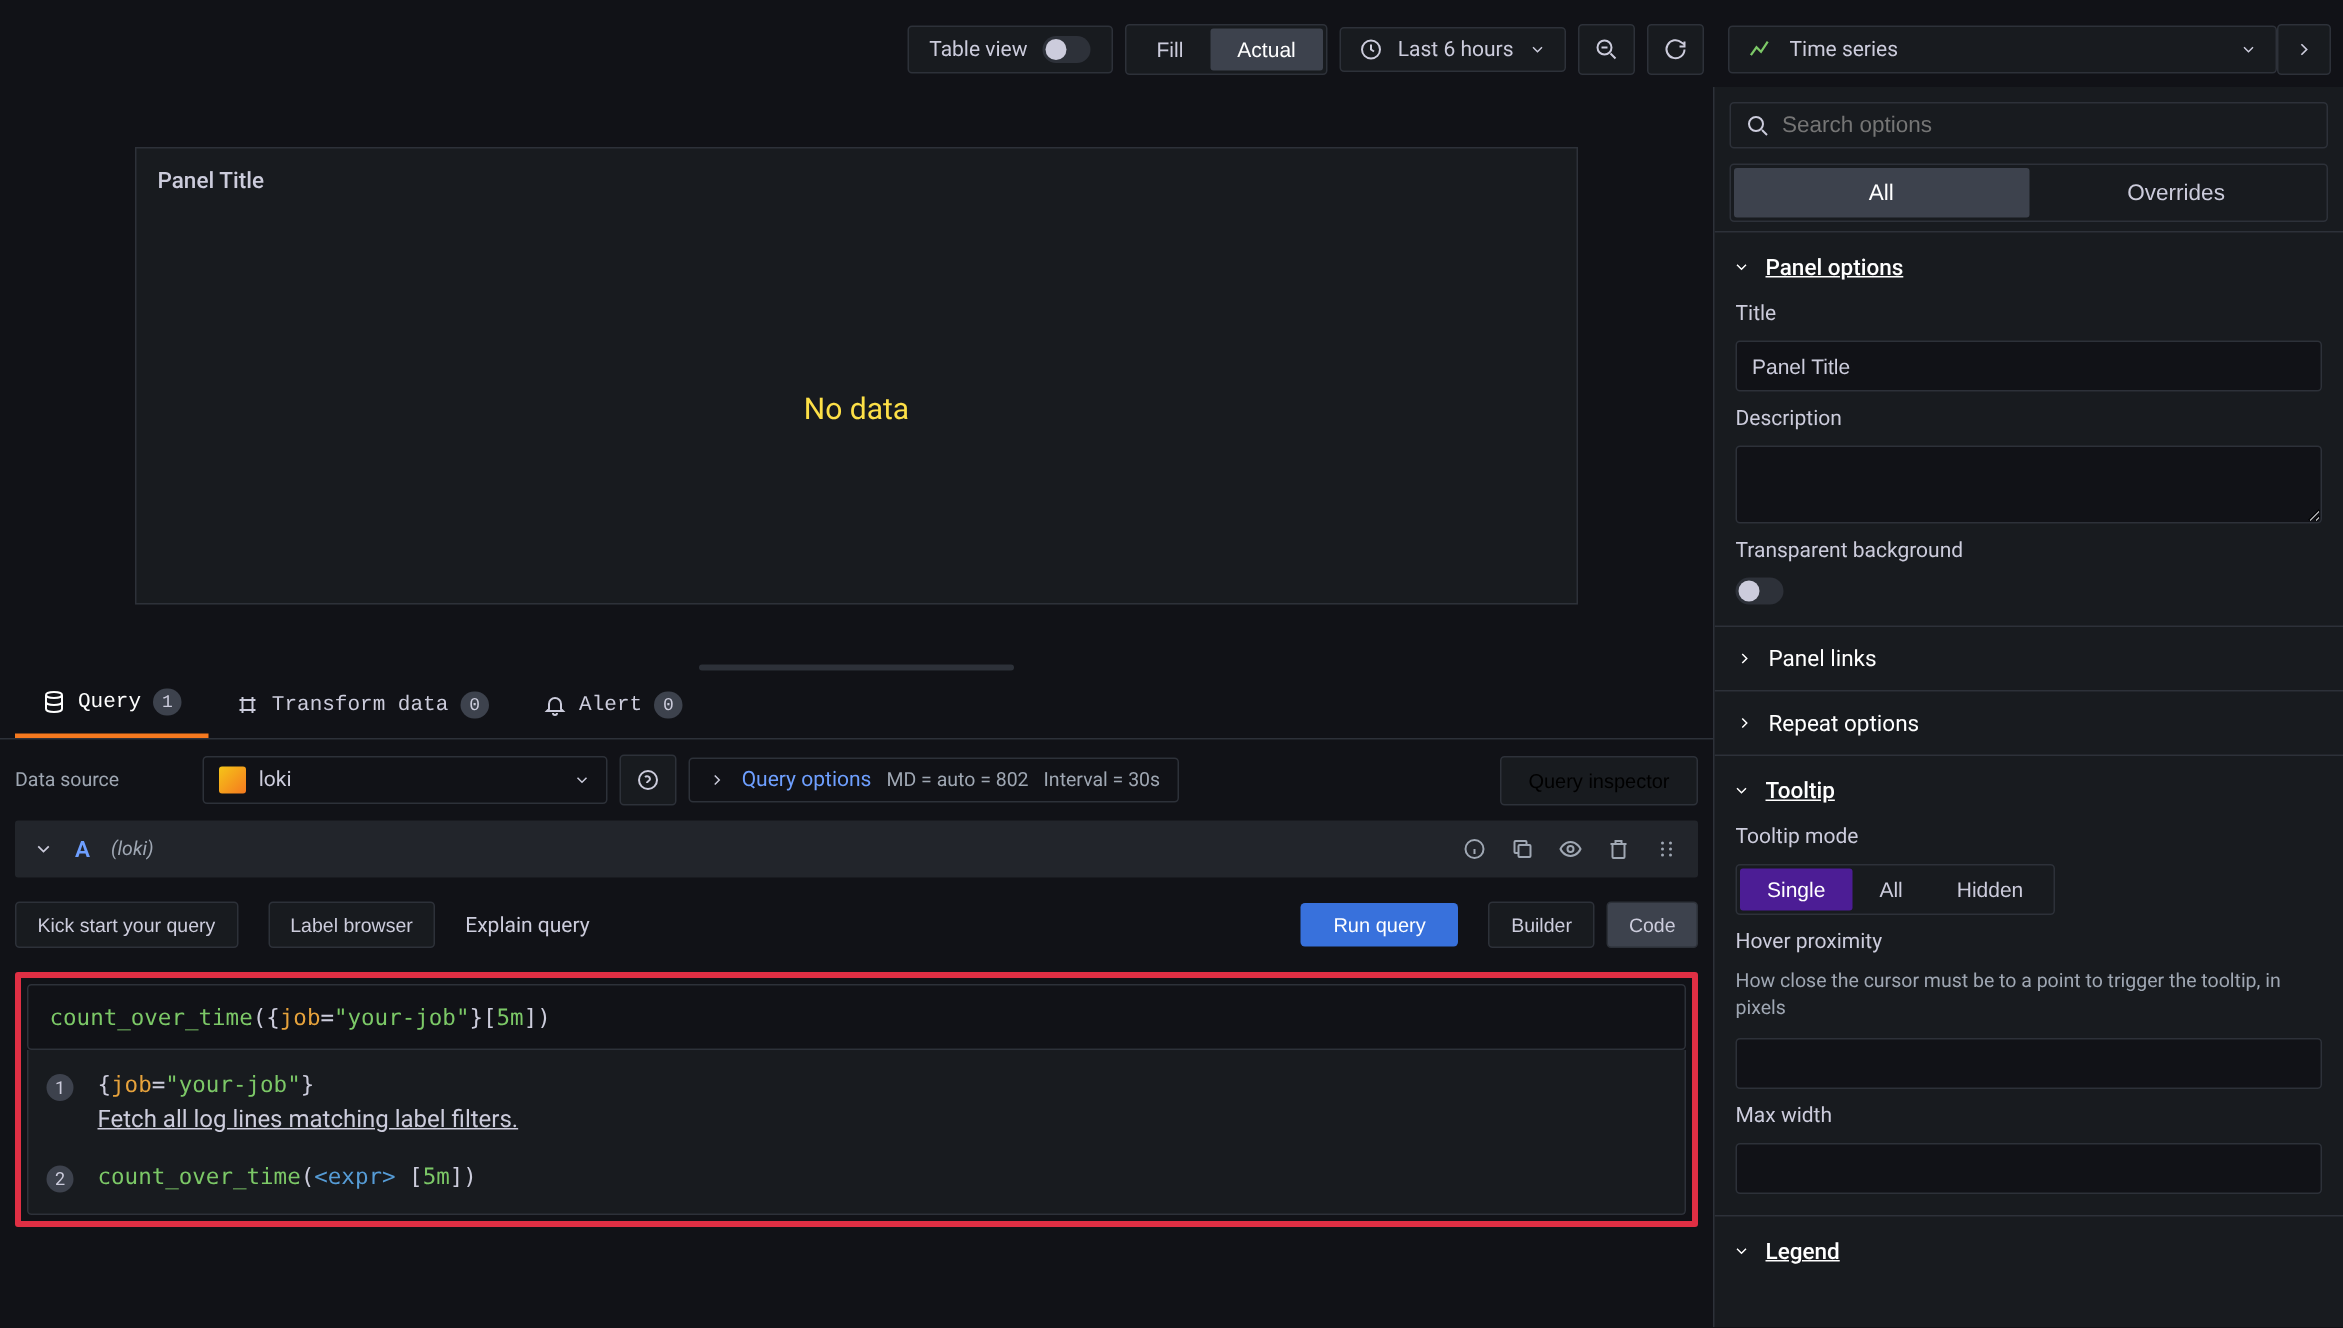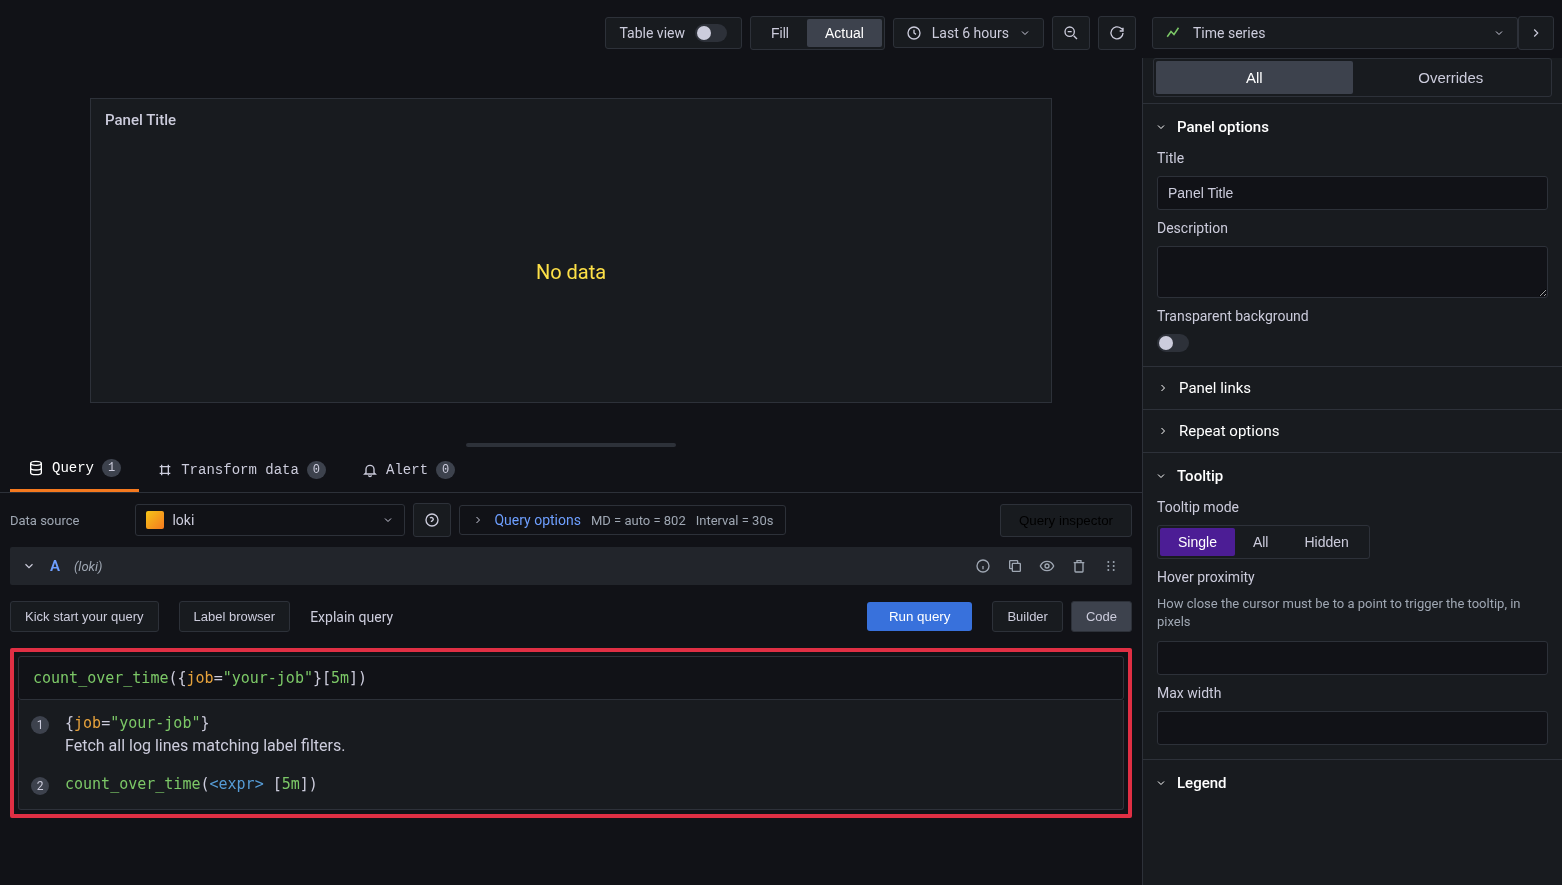--- a/index.html
+++ b/index.html
@@ -61,37 +61,37 @@
 .explain { display: flex; align-items: center; gap: 12px; color: #ccccdc; }
 .run { background: #3871dc; border: none; border-radius: 3px; padding: 7px 22px; cursor: pointer; color: #fff; font-weight: 500; margin-left: auto; }
 .bcrow { display: flex; gap: 8px; }
 .highlighted { border: 4px solid #e02f44; padding: 4px; border-radius: 2px; }
 .codebox { background: #111217; border: 1px solid #2d3139; border-radius: 3px; padding: 12px 14px; font-family: ui-monospace, Menlo, Consolas, monospace; font-size: 15px; }
 .expl-list { display: flex; flex-direction: column; gap: 20px; padding: 14px 12px; background: #181b1f; border: 1px solid #2d3139; border-top: none; border-radius: 0 0 3px 3px; }
 .expl-item { display: flex; gap: 16px; }
 .expl-num { background: #3d424d; color: #ccccdc; width: 18px; height: 18px; border-radius: 50%; font-size: 12px; display: flex; align-items: center; justify-content: center; flex-shrink: 0; margin-top: 2px; }
 .expl-body { display: flex; flex-direction: column; gap: 4px; }
 .code-inline { font-family: ui-monospace, Menlo, Consolas, monospace; font-size: 15px; }
-.expl-desc { color: #ccccdc; font-size: 16px; }
+.expl-desc { color: #ccccdc; font-size: 16px; text-decoration: underline; }
 .kbd { background: #2d3139; border-radius: 3px; padding: 1px 7px; font-family: ui-monospace, Menlo, Consolas, monospace; font-size: 14px; }
 .underline { text-decoration: underline; color: #6e9fff; }
 .tok-fn { color: #7cc867; }
 .tok-br { color: #ccccdc; }
 .tok-key { color: #e6a23c; }
 .tok-str { color: #7cc867; }
 .tok-dur { color: #7cc867; }
 .tok-arg { color: #569cd6; }
 .right { width: 420px; border-left: 1px solid #2d3139; background: #181b1f; display: flex; flex-direction: column; overflow-y: auto; }
 .search { margin: 10px; border: 1px solid #2d3139; border-radius: 3px; display: flex; align-items: center; padding: 6px 10px; gap: 8px; }
 .search input { flex: 1; background: transparent; border: none; outline: none; color: #ccccdc; font-size: 15px; }
 .subtabs { display: flex; margin: 0 10px 6px; border: 1px solid #2d3139; border-radius: 3px; padding: 2px; }
 .subtabs button { flex: 1; background: transparent; border: none; color: #ccccdc; padding: 8px; cursor: pointer; border-radius: 2px; font-size: 15px; }
 .subtabs button.active { background: #3d424d; color: #fff; }
 .section { border-top: 1px solid #2d3139; }
-.section-h { display: flex; align-items: center; gap: 10px; padding: 14px 12px; cursor: pointer; font-weight: 500; color: #fff; font-size: 15px; }
+.section-h { display: flex; align-items: center; gap: 10px; padding: 14px 12px; cursor: pointer; font-weight: 500; color: #fff; font-size: 15px; text-decoration: underline; }
 .section-body { padding: 0 14px 14px; display: flex; flex-direction: column; gap: 10px; }
 .field-lbl { color: #ccccdc; font-size: 14px; }
 .field-help { color: #9fa7b3; font-size: 13px; line-height: 1.4; }
 .text-input { background: #111217; border: 1px solid #2d3139; border-radius: 3px; padding: 8px 10px; color: #ccccdc; font-size: 14px; width: 100%; outline: none; }
 textarea.text-input { height: 52px; resize: both; }
 .radio-row { display: flex; border: 1px solid #2d3139; border-radius: 3px; padding: 2px; width: fit-content; }
 .radio-row button { background: transparent; border: none; color: #ccccdc; padding: 6px 18px; cursor: pointer; border-radius: 2px; font-size: 14px; }
 .radio-row button.active { background: #4c1d95; color: #fff; }
 .collapse-link { display: flex; align-items: center; gap: 10px; padding: 12px 14px; cursor: pointer; border-top: 1px solid #2d3139; color: #fff; font-size: 15px; }
 .flex1 { flex: 1; }
@@ -296,20 +296,27 @@
                 <span class="tok-fn">count_over_time</span><span class="tok-br">(</span><span class="tok-arg">&lt;expr&gt;</span><span class="tok-br"> [</span><span class="tok-dur">5m</span><span class="tok-br">])</span>
               </div>
             </div>
           </div>
         </div>
       </div>
     </div>
   </div>
 
   <div class="right">
+    <div class="search">
+      <svg width="16" height="16" viewBox="0 0 24 24">
+          <circle cx="10" cy="10" r="7"></circle>
+          <path d="M21 21l-5-5"></path>
+        </svg>
+      <input type="text" placeholder="Search options" style="">
+    </div>
     <div class="subtabs">
       <button class="active">All</button>
       <button>Overrides</button>
     </div>
 
     <div class="section">
       <div class="section-h">
         <svg width="12" height="12" viewBox="0 0 24 24">
             <path d="M6 9l6 6 6-6"></path>
           </svg>

